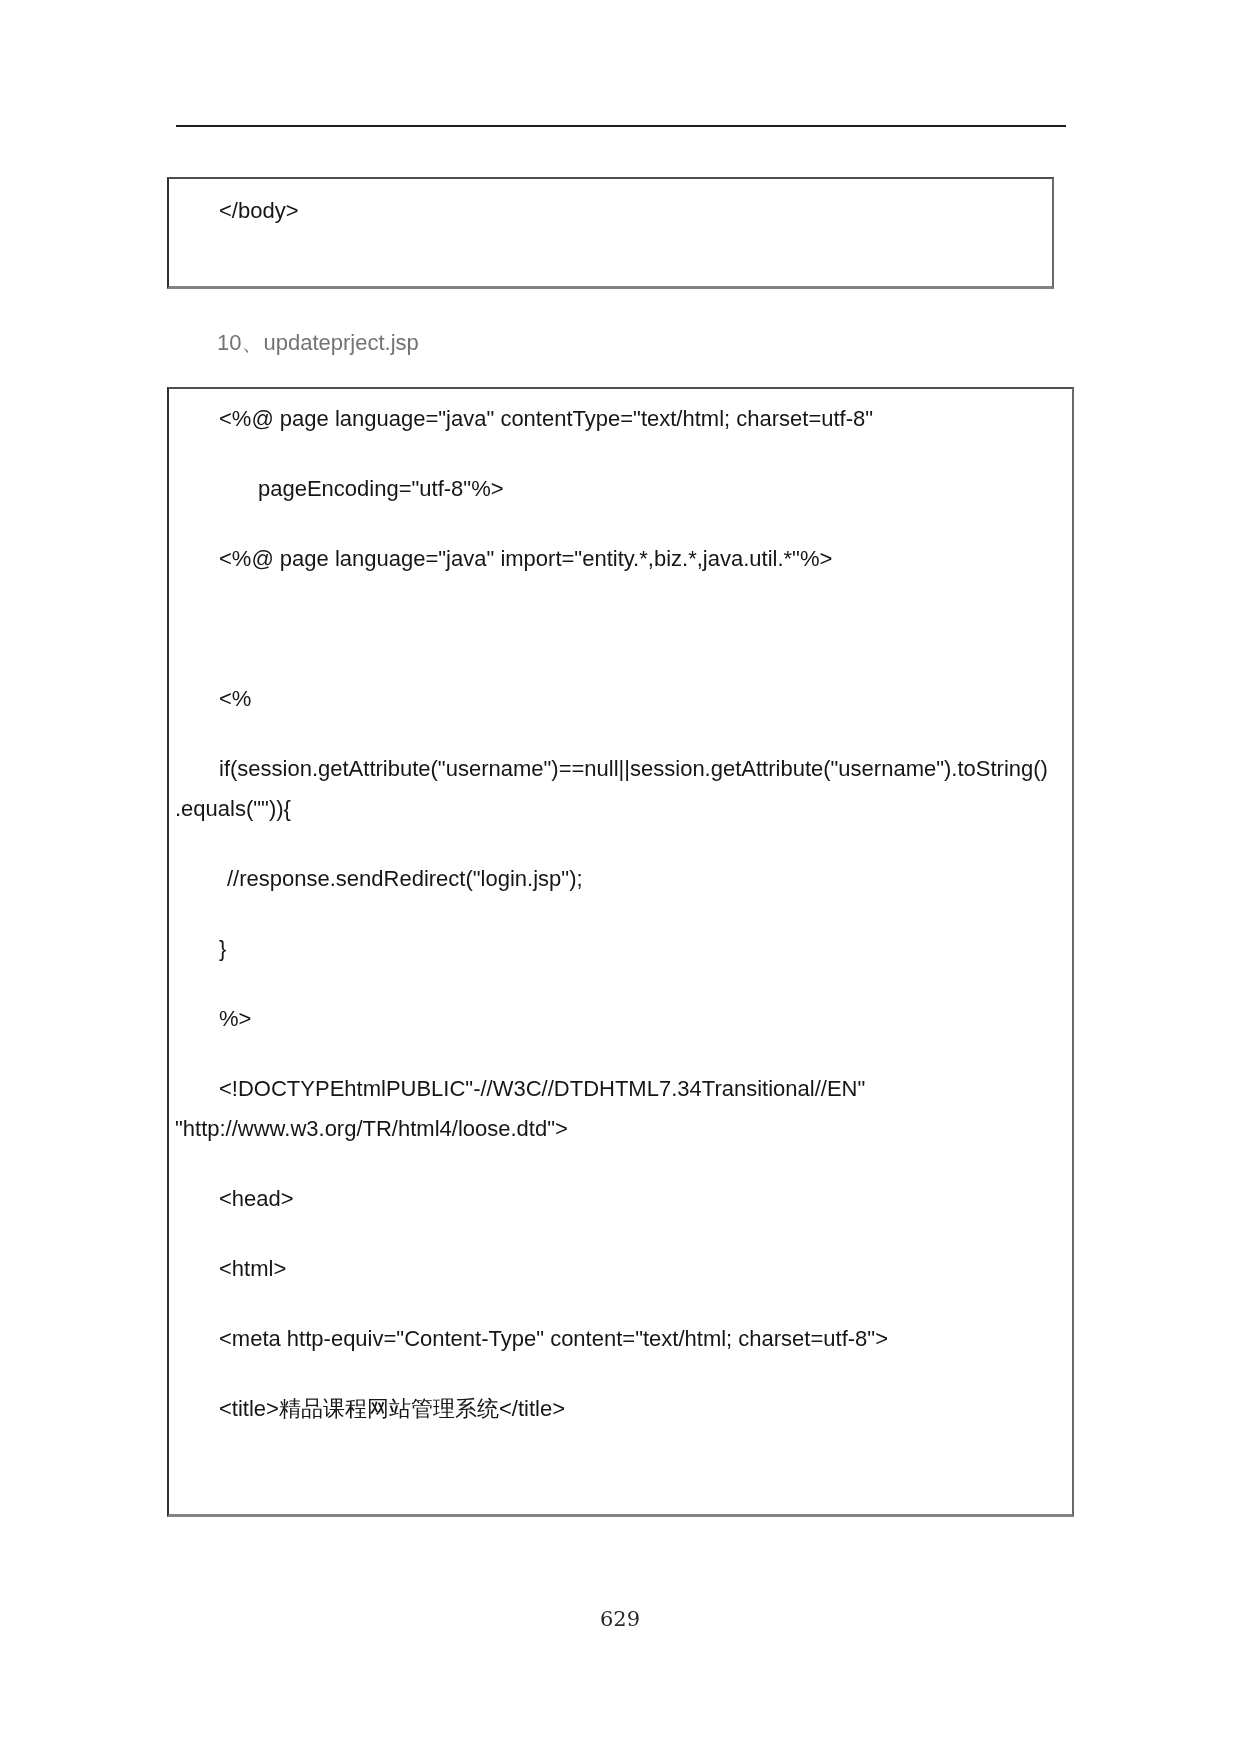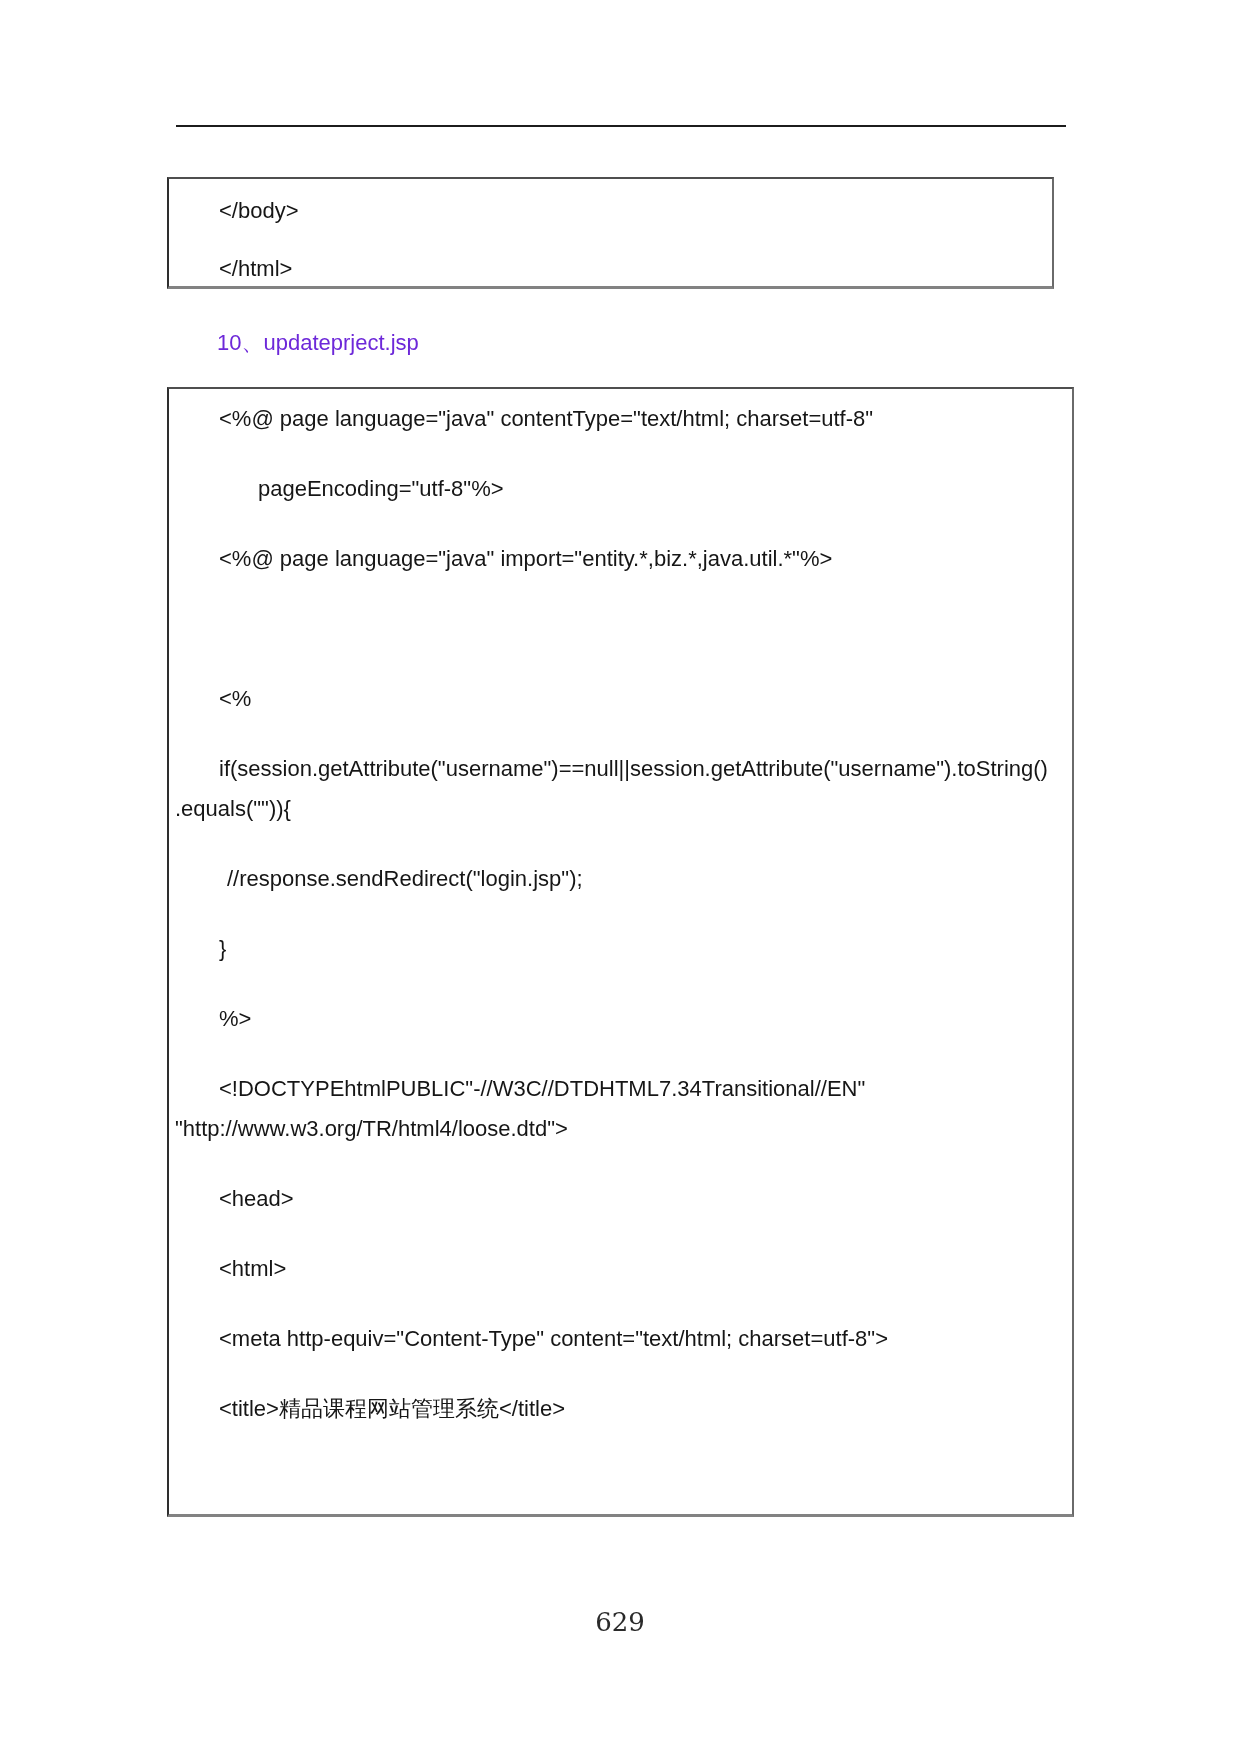--- a/index.html
+++ b/index.html
@@ -63,44 +63,43 @@
     display: flex;
     white-space: nowrap;
   }
   .justify span { flex: none; }
   .section-heading {
     position: absolute;
     left: 217px;
     top: 323px;
     font-size: 22px;
     line-height: 40px;
-    color: #6d28d9;
+    color: #737373;
     white-space: nowrap;
   }
   .page-number {
     position: absolute;
     top: 1607px;
     left: 0;
     width: 100%;
     text-align: center;
     font-family: "DejaVu Serif", "Liberation Serif", serif;
-    font-size: 26px;
+    font-size: 21px;
     color: #2a2a2a;
   }
 </style>
 </head>
 <body>
 
 <div class="page">
 
   <div class="header-rule"></div>
 
   <div class="code-box box-top">
       <div class="code-line ind-first">&lt;/body&gt;</div>
-      <div class="code-line ind-first">&lt;/html&gt;</div>
     </div>
 
   <div class="section-heading">10、updateprject.jsp</div>
 
   <div class="code-box box-code">
       <div class="code-line ind-first">&lt;%@ page language="java" contentType="text/html; charset=utf-8"</div>
       <div class="code-line ind-deep">pageEncoding="utf-8"%&gt;</div>
       <div class="code-line ind-first">&lt;%@ page language="java" import="entity.*,biz.*,java.util.*"%&gt;</div>
       <div class="code-line ind-none">&nbsp;</div>
       <div class="code-line ind-first">&lt;%</div>

